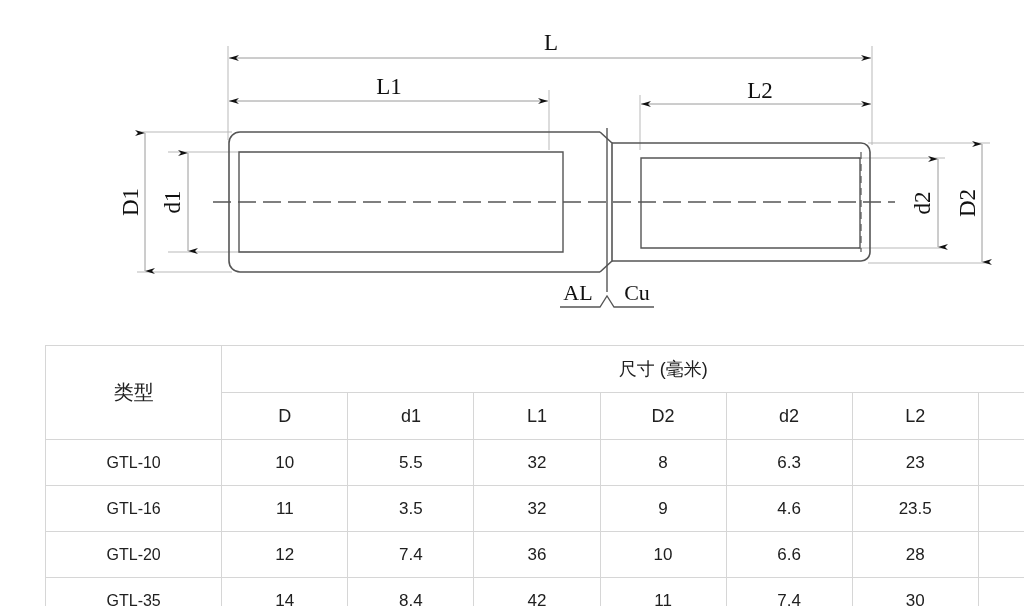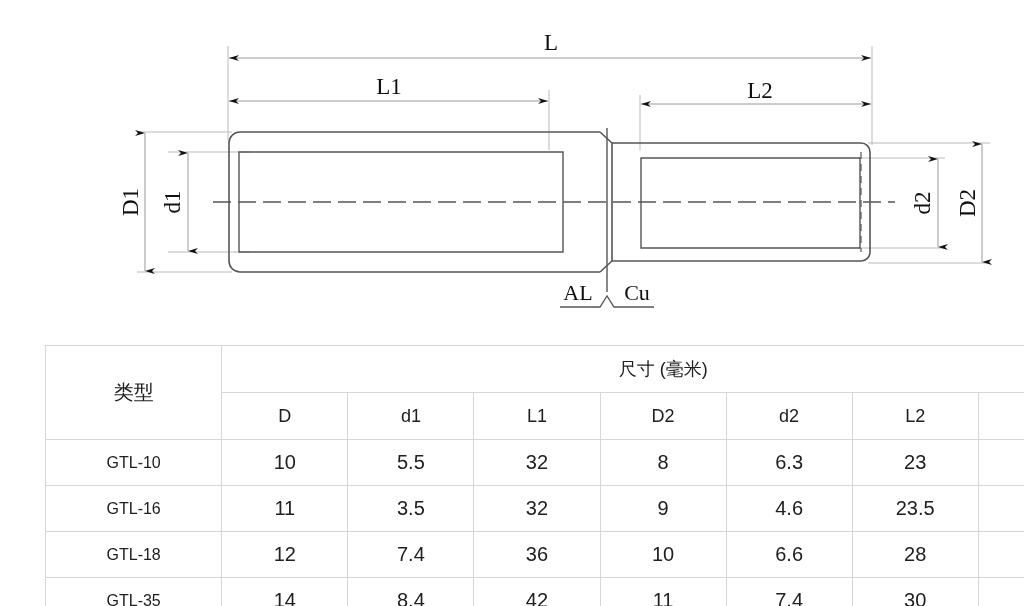--- a/index.html
+++ b/index.html
@@ -83,21 +83,21 @@
   th.group-head {
     height: 46px;
     font-size: 18px;
   }
   th.col-head {
     height: 46px;
     font-size: 18px;
   }
   td.cell {
     height: 45px;
-    font-size: 20px;
+    font-size: 17px;
   }
   td.type-cell {
     font-size: 16px;
   }
   col.c-type { width: 158px; }
   col.c-dim  { width: 113px; }
 </style>
 </head>
 <body>
 
@@ -270,21 +270,21 @@
           <td class="cell type-cell">GTL-16</td>
           <td class="cell">11</td>
           <td class="cell">3.5</td>
           <td class="cell">32</td>
           <td class="cell">9</td>
           <td class="cell">4.6</td>
           <td class="cell">23.5</td>
           <td class="cell">75</td>
         </tr>
         <tr>
-          <td class="cell type-cell">GTL-18</td>
+          <td class="cell type-cell">GTL-20</td>
           <td class="cell">12</td>
           <td class="cell">7.4</td>
           <td class="cell">36</td>
           <td class="cell">10</td>
           <td class="cell">6.6</td>
           <td class="cell">28</td>
           <td class="cell">80</td>
         </tr>
         <tr>
           <td class="cell type-cell">GTL-35</td>

